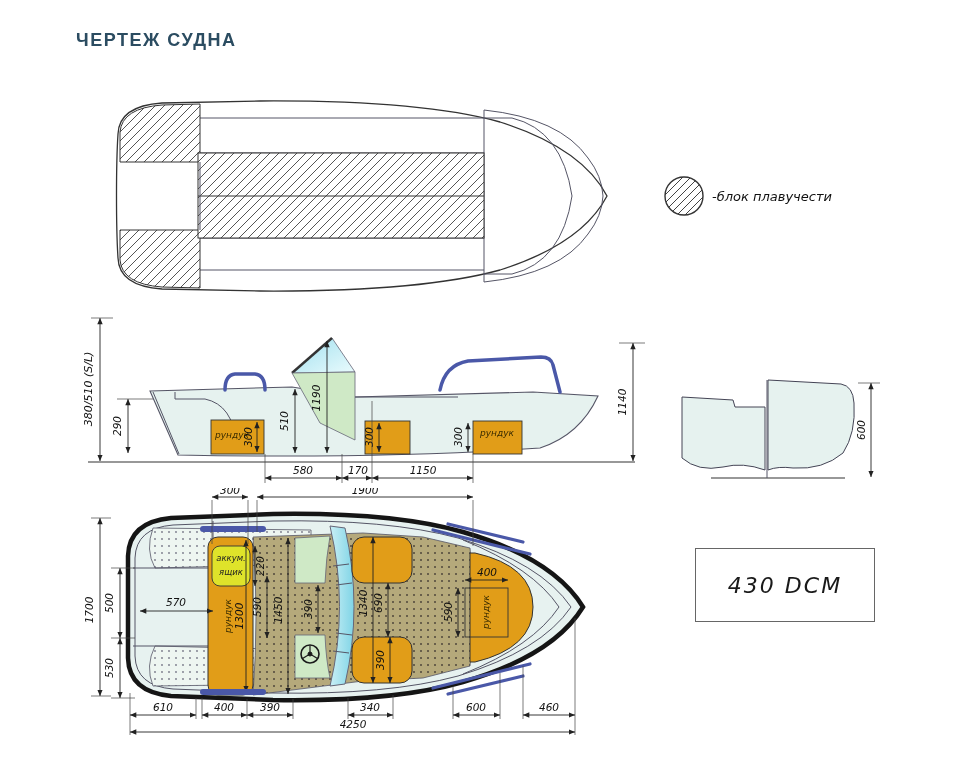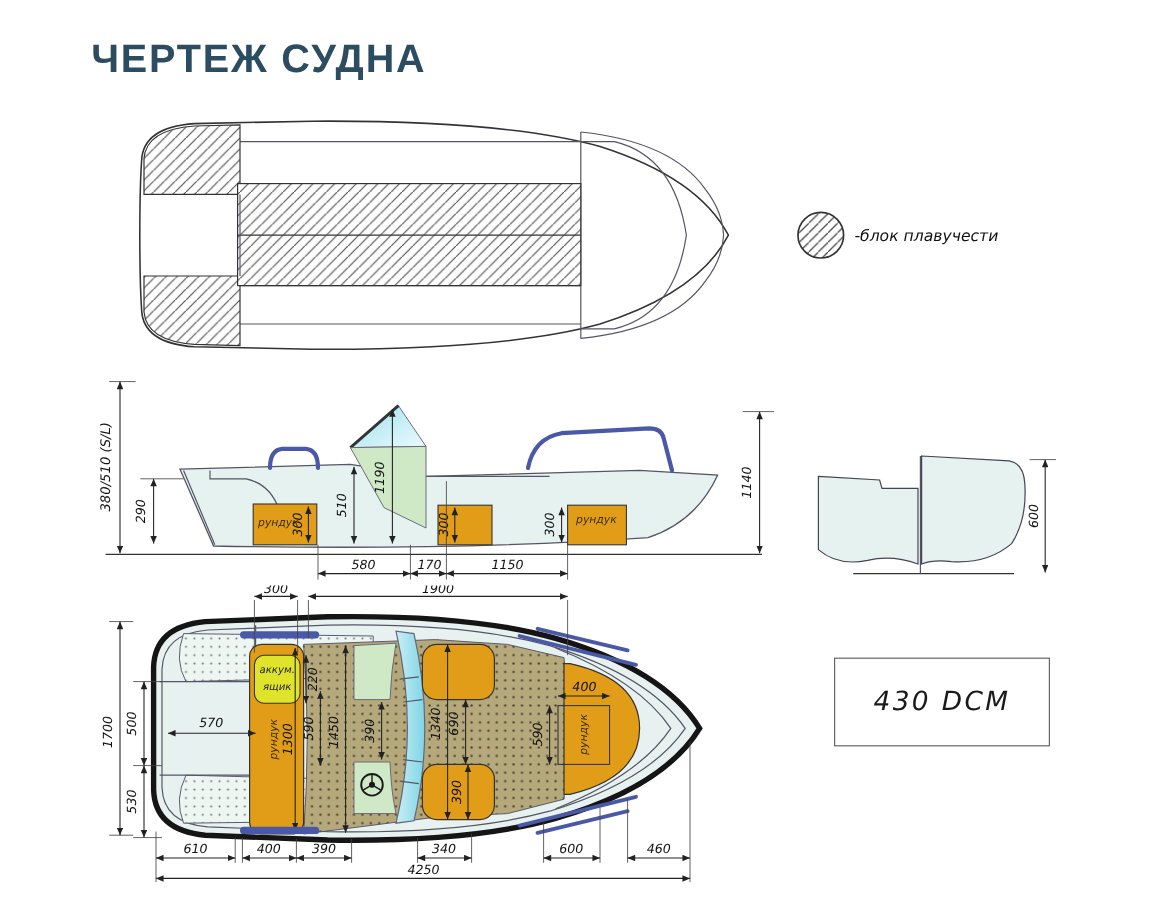--- a/index.html
+++ b/index.html
@@ -1,18 +1,18 @@
 <!DOCTYPE html>
 <html><head>
 <meta charset="utf-8">
 <style>
   html,body{margin:0;padding:0;background:#fff;}
   #canvas{position:relative;width:964px;height:763px;background:#fff;overflow:hidden;
           font-family:"DejaVu Sans",sans-serif;}
-  #page-title{position:absolute;left:76px;top:30px;font-size:33px;font-weight:600;
+  #page-title{position:absolute;left:76px;top:30px;font-size:18px;font-weight:600;
           letter-spacing:1.5px;color:#2b4c61;font-family:"Liberation Sans",sans-serif;}
   .abs{position:absolute;}
   svg text.d{font:italic 10.5px "DejaVu Sans",sans-serif;fill:#111;}
   svg text.d2{font:italic 11px "DejaVu Sans",sans-serif;fill:#111;}
   svg text.lbl{font:italic 9px "DejaVu Sans",sans-serif;fill:#3a2c00;}
   svg text.lbl2{font:italic 8.5px "DejaVu Sans",sans-serif;fill:#222;}
   svg .dim{stroke:#222;stroke-width:0.9;}
   svg .ext{stroke:#444;stroke-width:0.7;}
   svg .thin{stroke:#556;stroke-width:1;fill:none;}
   #model-box{position:absolute;left:695px;top:548px;width:178px;height:72px;border:1.5px solid #666;

